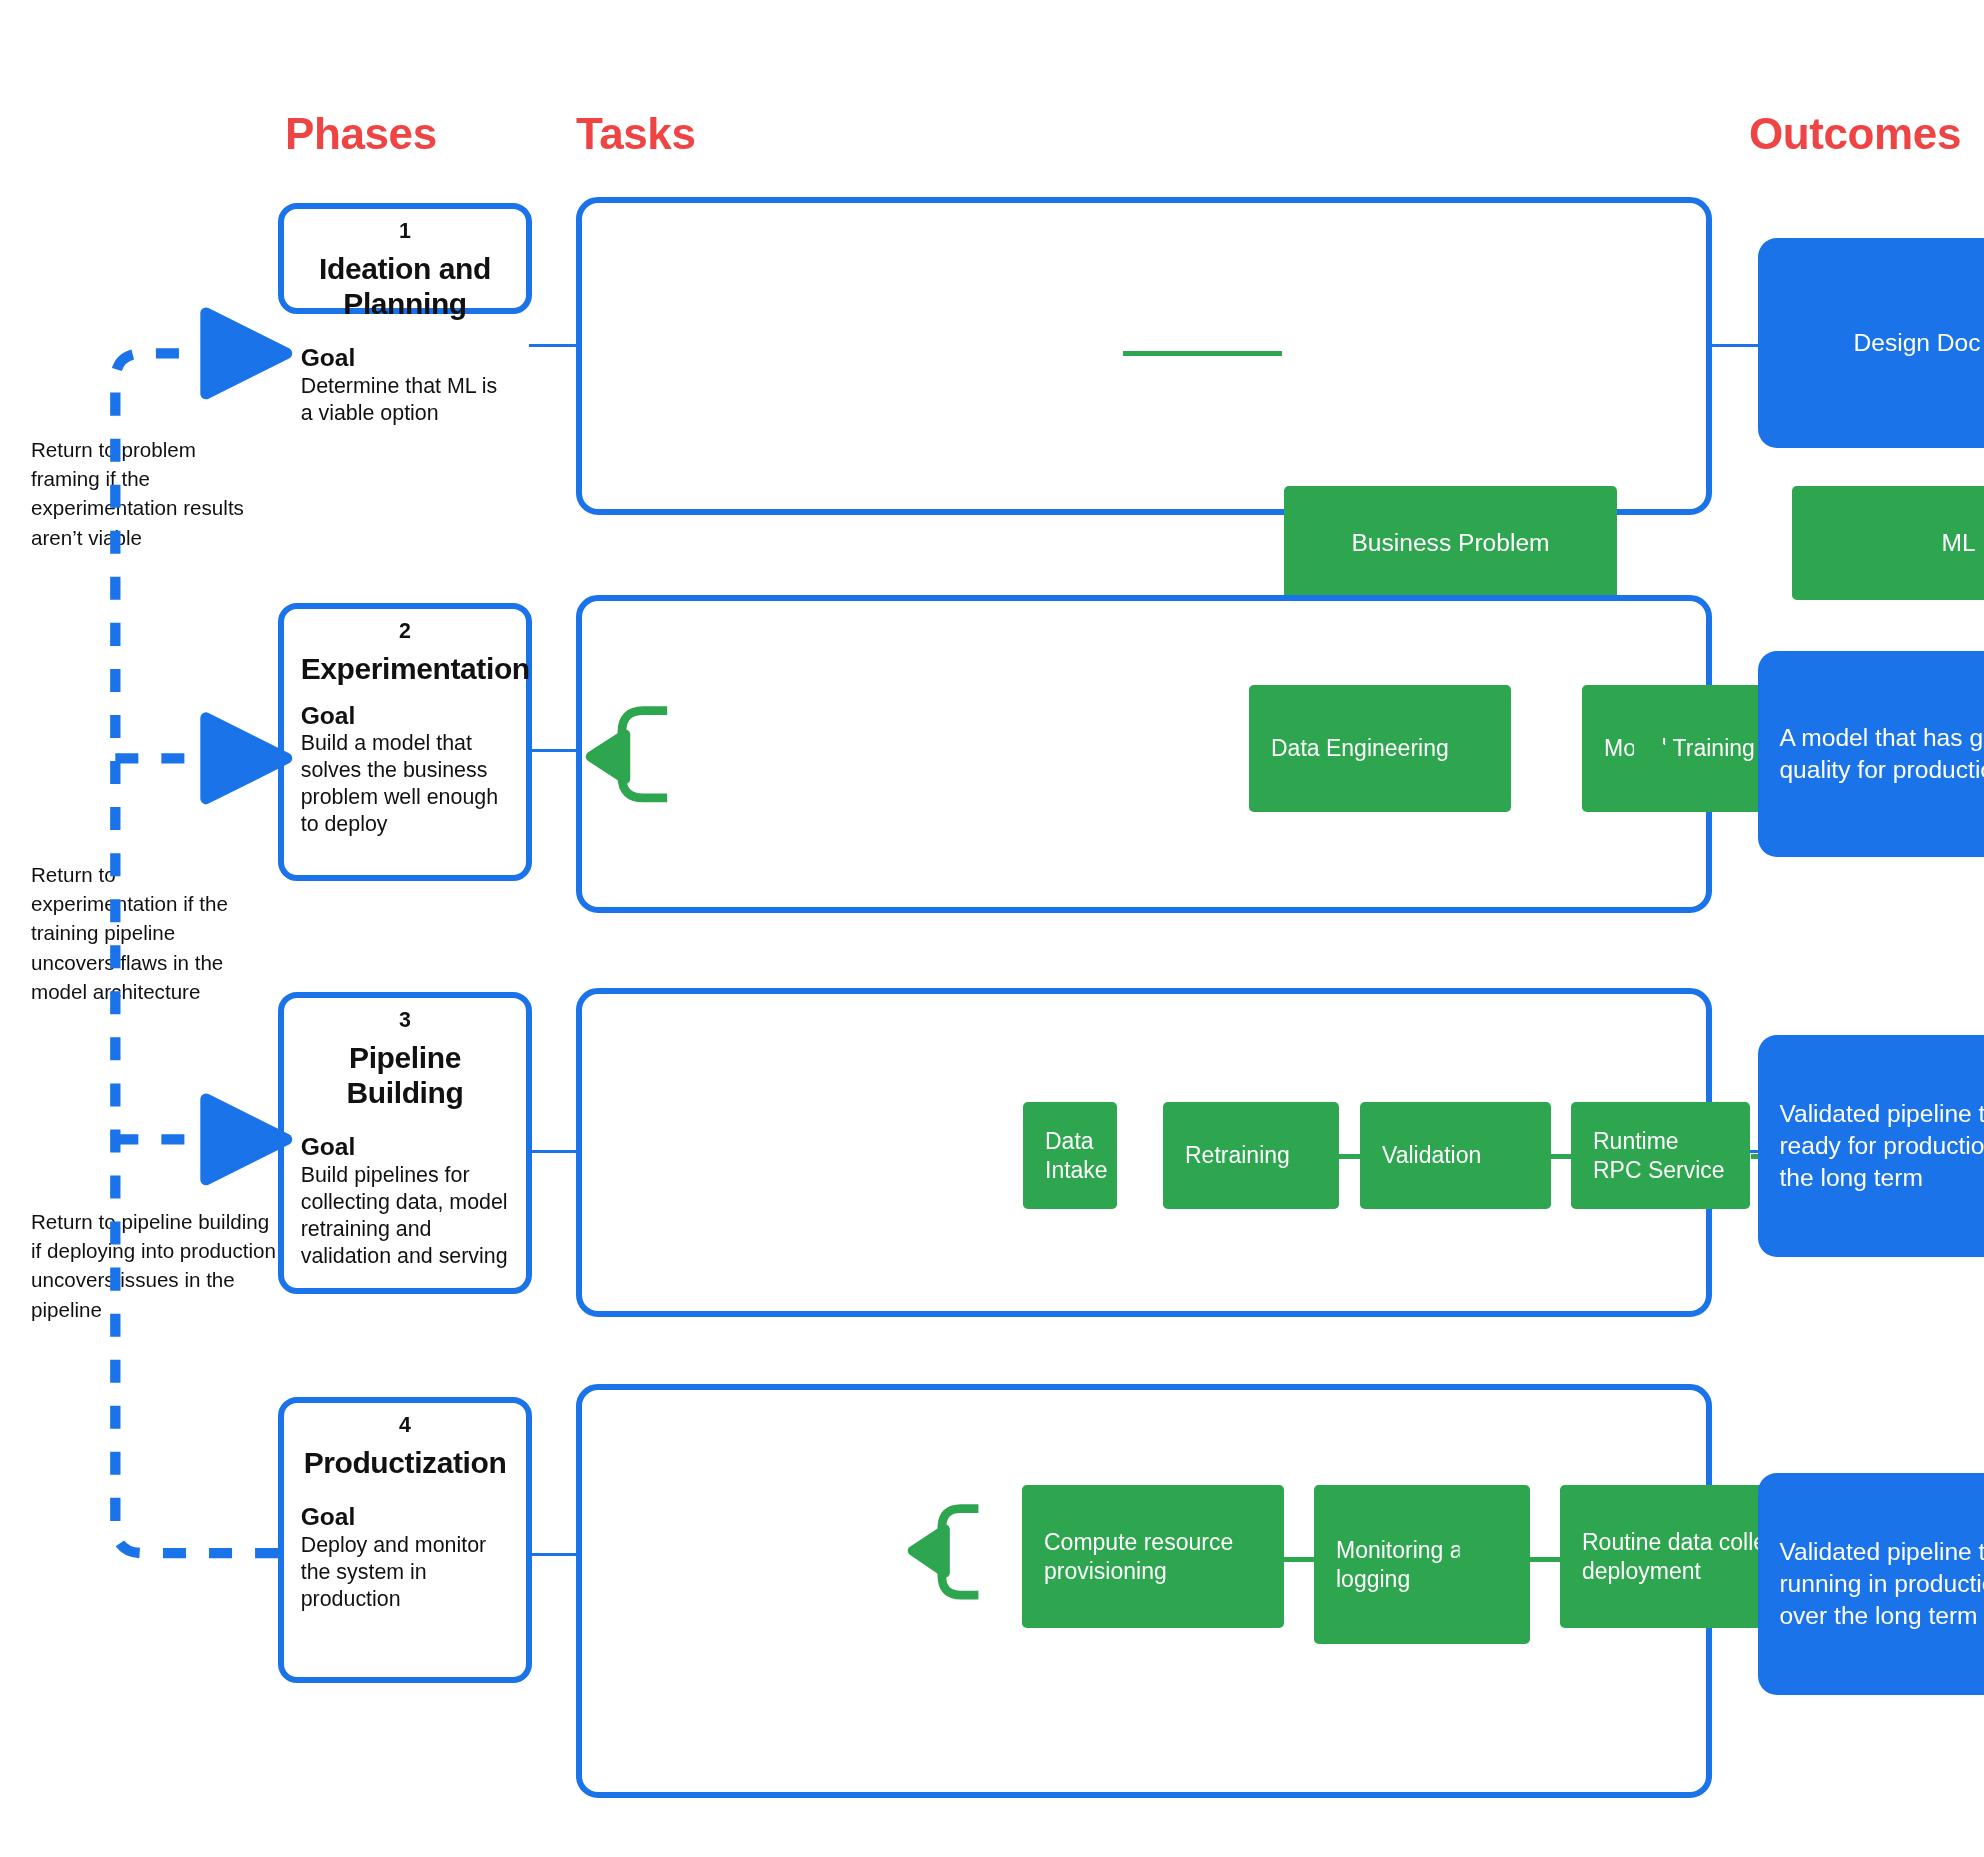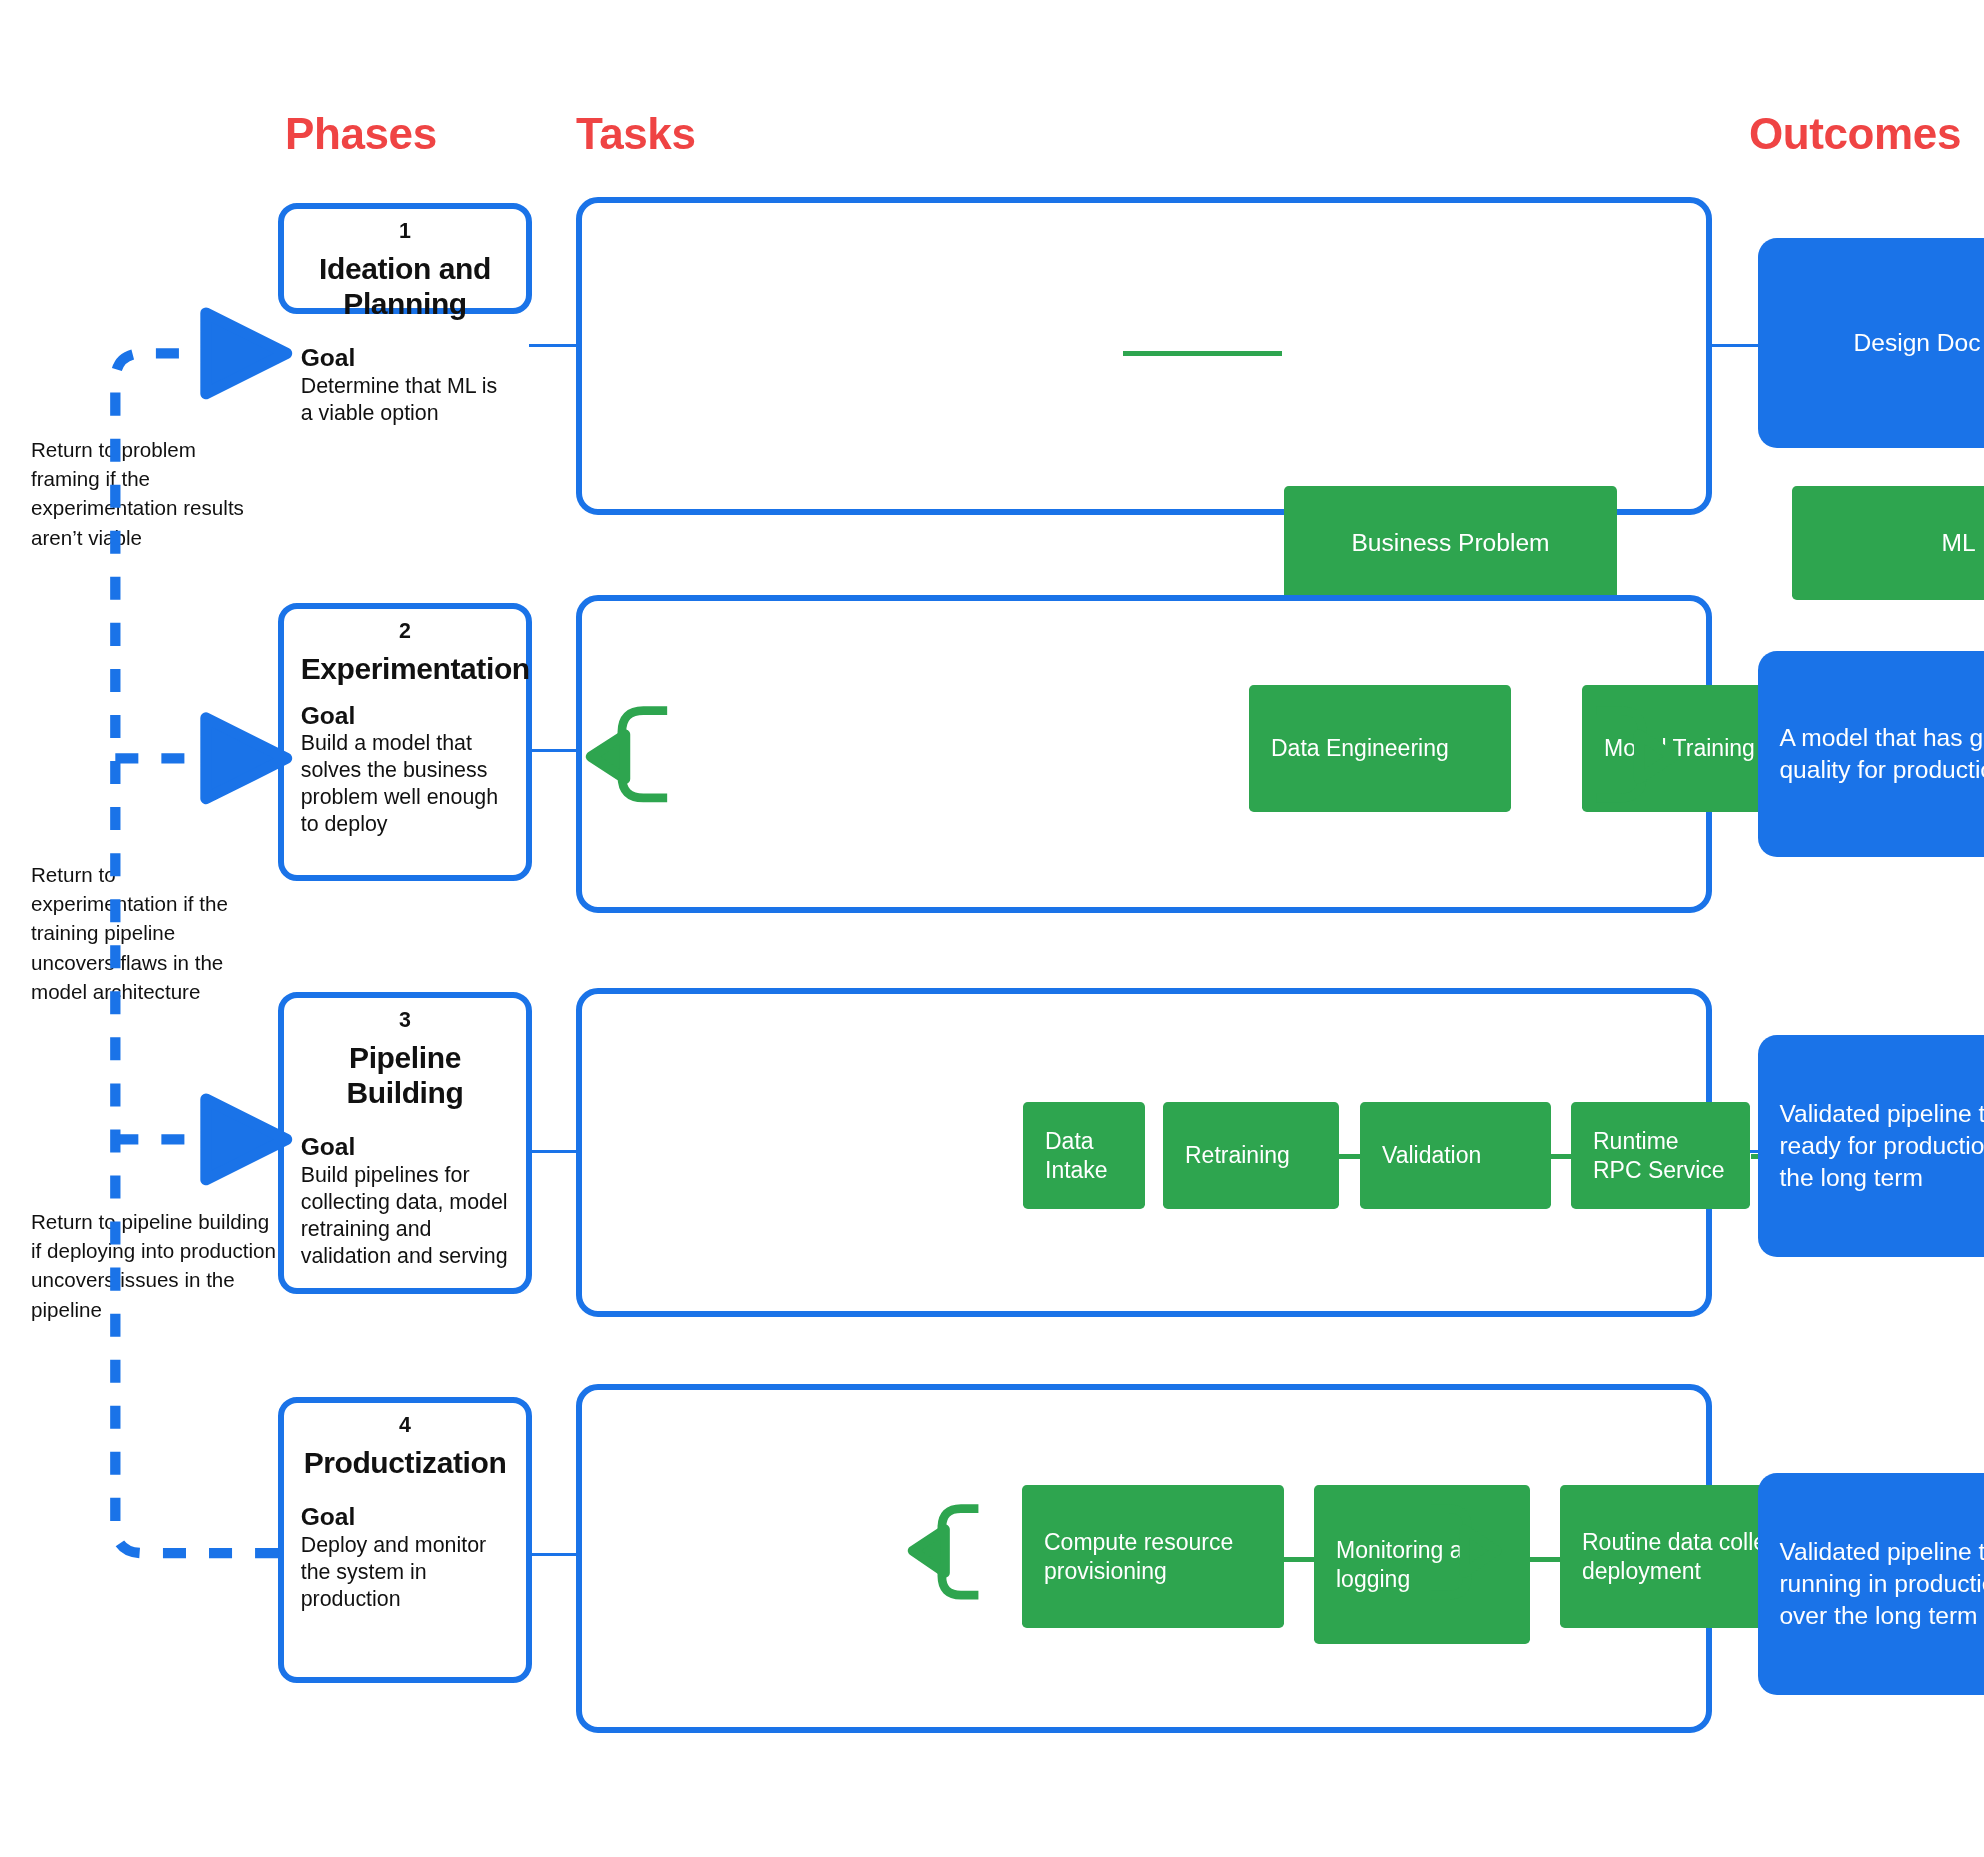--- a/index.html
+++ b/index.html
@@ -199,37 +199,37 @@
     <div class="phase-title">Pipeline Building</div>
     <div class="goal-label">Goal</div>
     <div class="goal-text">Build pipelines for collecting data, model retraining and validation and serving</div>
   </div>
 
   <div class="tasks-box" id="tasks-box-3" style="top:988px;height:329px;">
     <div class="gconn" style="left:757px;top:160px;width:20.6px;"></div>
     <div class="gconn" style="left:969px;top:160px;width:20.6px;"></div>
     <div class="gconn" style="left:1169px;top:160px;width:20.6px;"></div>
 
-    <div class="chip" style="left:441px;top:108px;width:122px;height:107px;">Data Intake</div>
+    <div class="chip" style="left:441px;top:108px;width:94px;height:107px;">Data Intake</div>
     <div class="chip" style="left:581px;top:108px;width:176px;height:107px;">Retraining</div>
     <div class="chip" style="left:989px;top:108px;width:179px;height:107px;">Runtime RPC Service</div>
     <div class="chip" style="left:778px;top:108px;width:191px;height:107px;">Validation</div>
     <div class="chip" style="left:1189px;top:108px;width:218px;height:107px;">Pre-deployment testing</div>
   </div>
 
   <div class="outcome" id="outcome-3" style="left:1758px;top:1035px;width:318px;height:222px;">Validated pipeline that’s ready for production over the long term</div>
 
   <div class="phase-card" id="phase-card-4" style="top:1397px;height:286px;">
     <div class="phase-num">4</div>
     <div class="phase-title">Productization</div>
     <div class="goal-label">Goal</div>
     <div class="goal-text">Deploy and monitor the system in production</div>
   </div>
 
-  <div class="tasks-box" id="tasks-box-4" style="top:1384px;height:349px;">
+  <div class="tasks-box" id="tasks-box-4" style="top:1384px;height:414px;">
     <div class="gconn" style="left:702px;top:167px;width:30px;"></div>
     <div class="gconn" style="left:948px;top:167px;width:30px;"></div>
     <div class="chip" style="left:440px;top:95px;width:262px;height:143px;">Compute  resource provisioning</div>
     <div class="chip" style="left:732px;top:95px;width:216px;height:159px;">Monitoring and logging</div>
     <div class="chip" style="left:978px;top:95px;width:453px;height:143px;">Routine data collection, retraining, and deployment</div>
   </div>
 
   <div class="outcome" id="outcome-4" style="left:1758px;top:1473px;width:318px;height:222px;">Validated pipeline that’s running in production over the long term</div>
 
   <div class="annot" style="left:31px;top:435px;width:222px;">Return to problem framing if the experimentation results aren’t viable</div>

